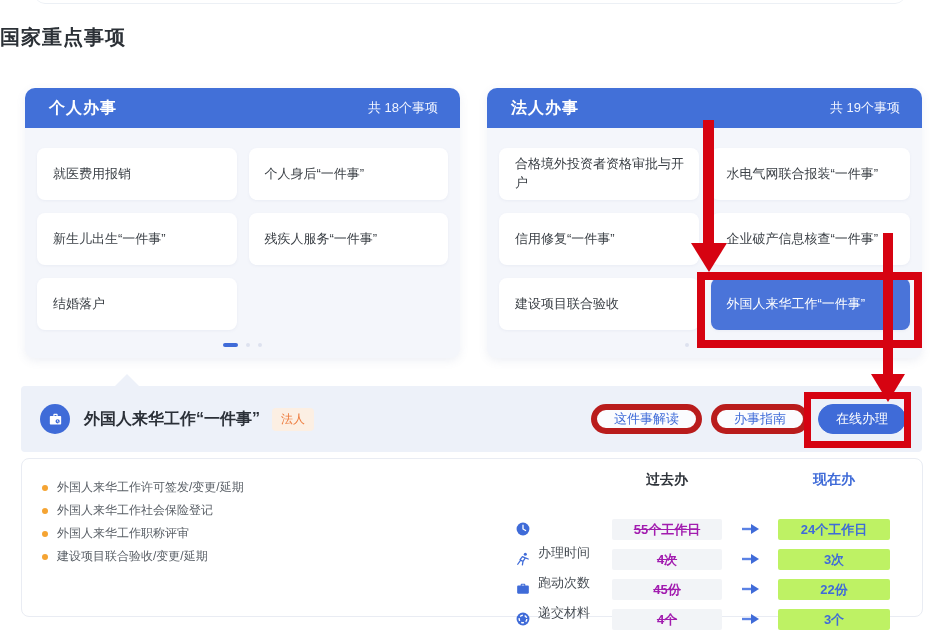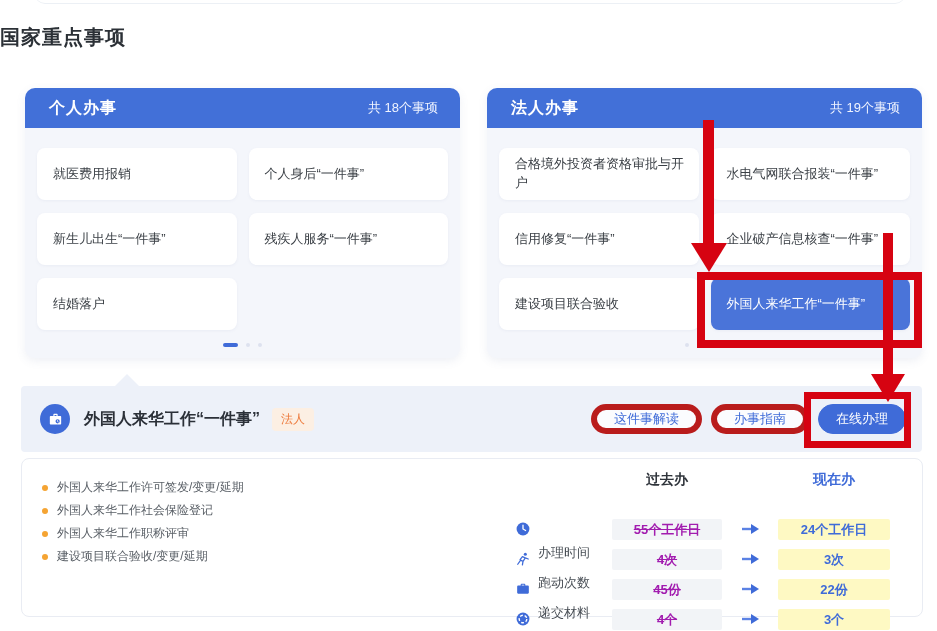--- a/index.html
+++ b/index.html
@@ -66,21 +66,21 @@
   .comparison { position:absolute; left:494px; top:10px; }
   .comp-grid { display:grid; grid-template-columns:22px 74px 110px 56px 112px; align-items:center; }
   .comp-head { height:22px; margin-bottom:5px; }
   .comp-head .past-h { grid-column:3; text-align:center; font-size:14px; font-weight:bold; color:#2e333a; }
   .comp-head .now-h { grid-column:5; text-align:center; font-size:14px; font-weight:bold; color:#3f6bd8; }
   .comp-row { height:30px; }
   .row-icon { display:flex; align-items:center; }
   .row-label { font-size:13px; color:#484e55;margin-top:48px; }
   .cell { height:21px; line-height:21px; text-align:center; font-size:13px; font-weight:bold; border-radius:2px; }
   .cell.past { background:#f2f4f7; color:#a21caf; text-decoration:line-through; }
-  .cell.now { background:#fef9c3; color:#3f6bd8; }
+  .cell.now { background:#bef264; color:#3f6bd8; }
   .mid-arrow { display:flex; justify-content:center; }
 </style>
 </head>
 <body>
 
 <div class="canvas">
 
   <div class="top-hairline"></div>
 
   <div class="section-title">国家重点事项</div>

